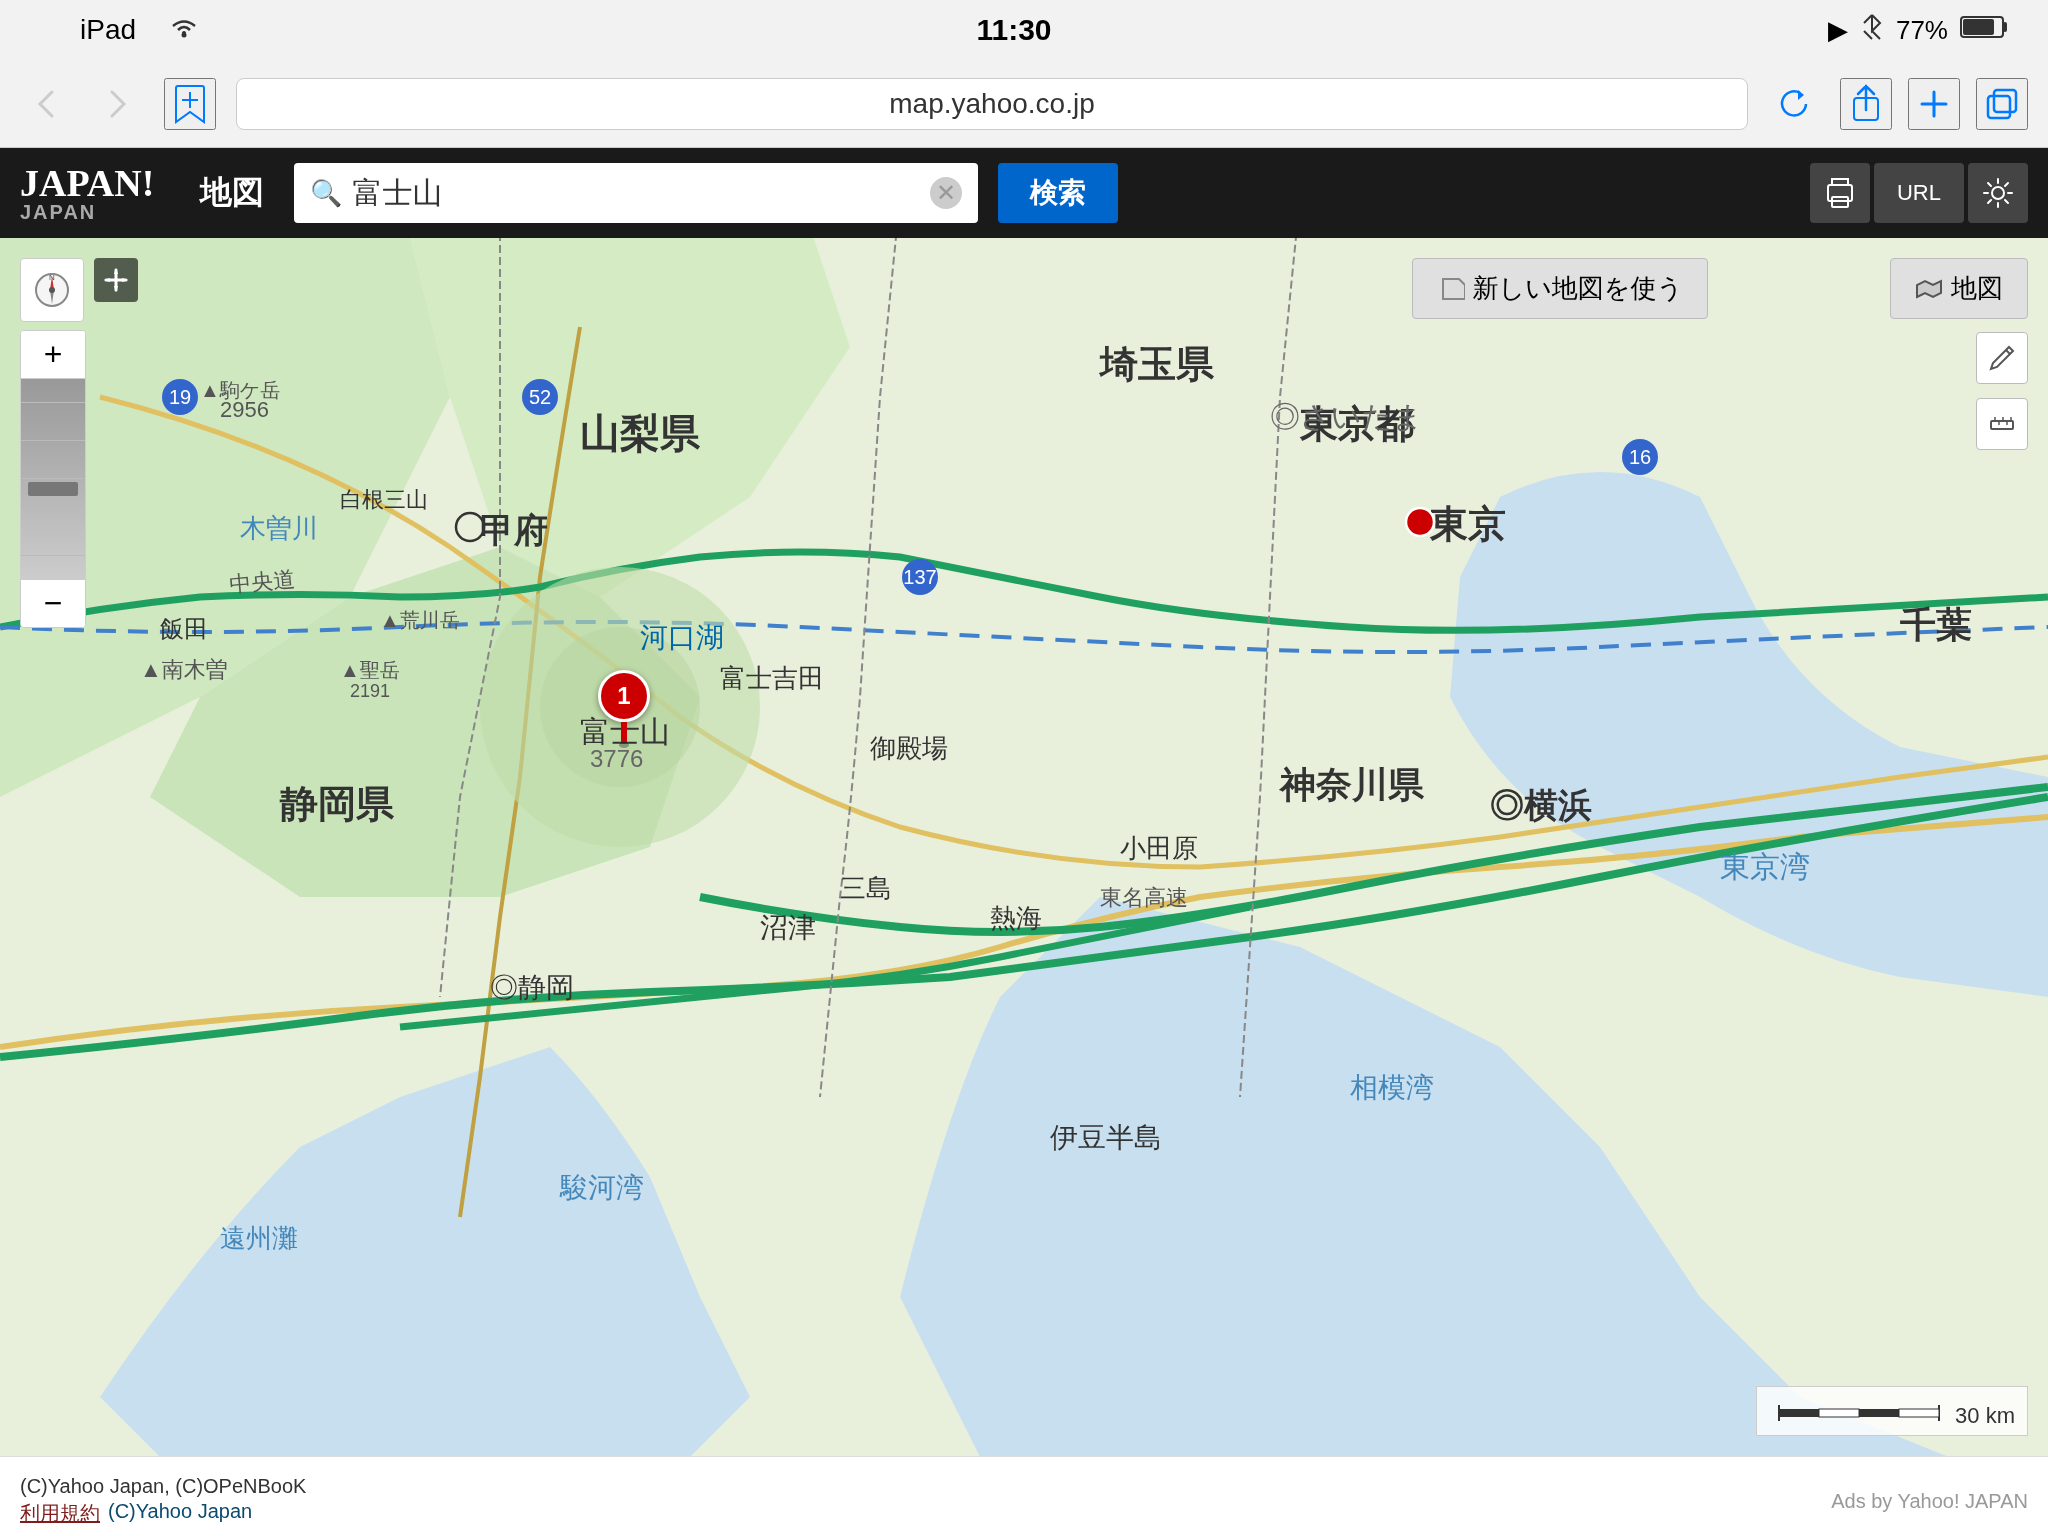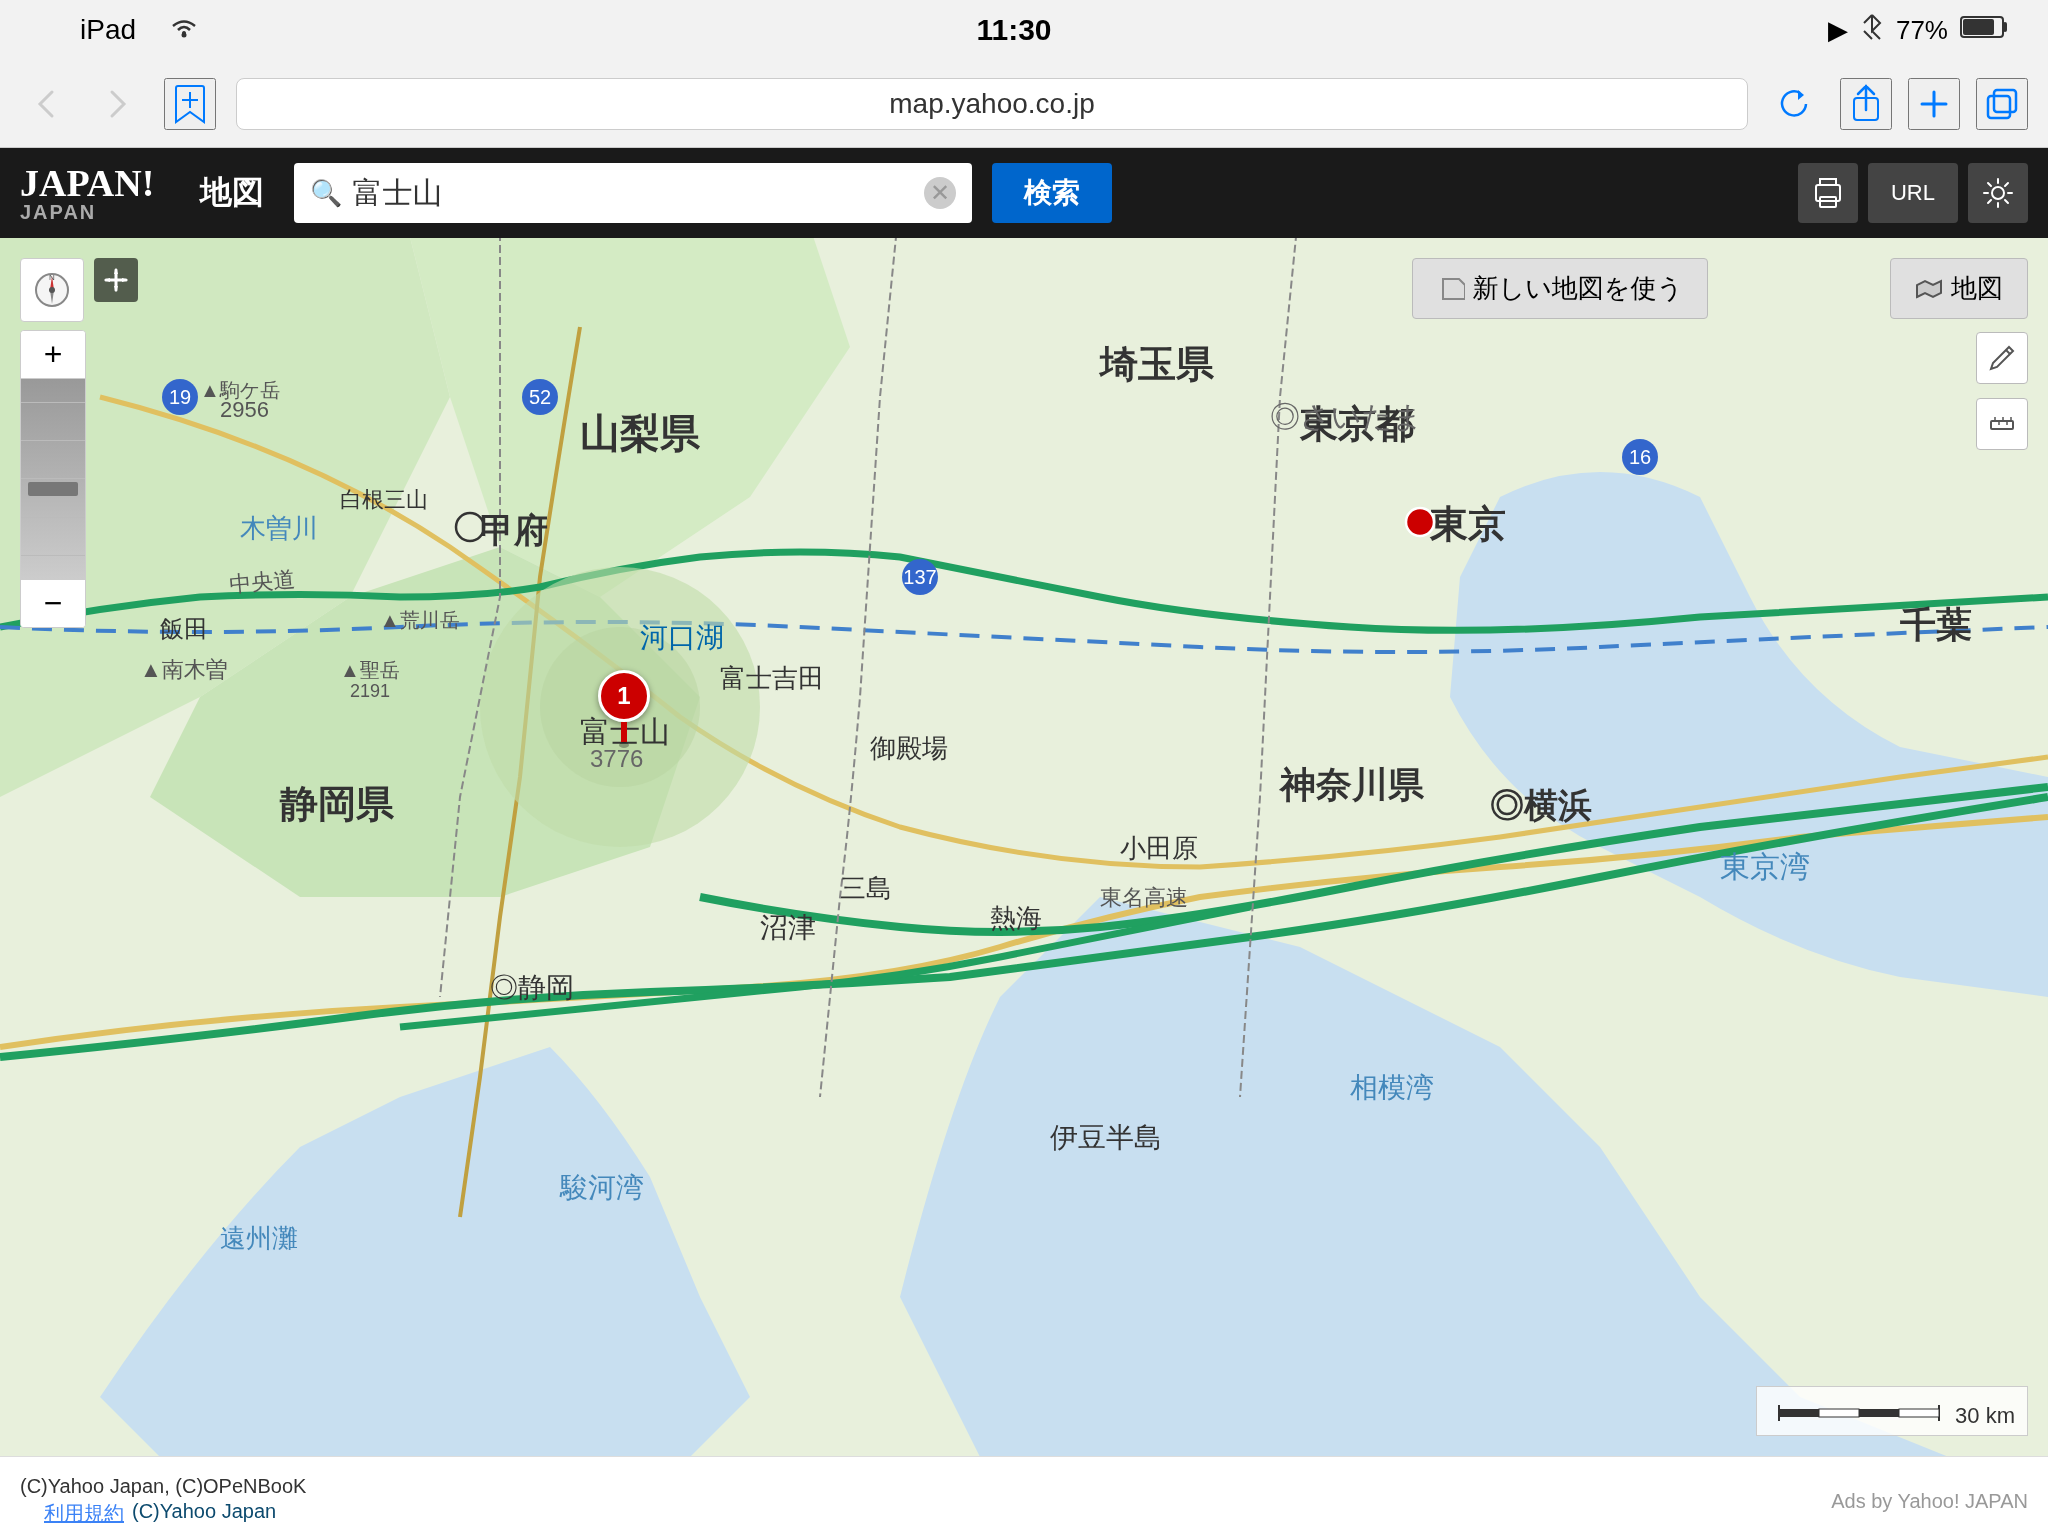--- a/index.html
+++ b/index.html
@@ -58,21 +58,21 @@
       max-width: 800px;
     }
     .search-icon { font-size: 26px; color: #999; }
     .search-input { flex: 1; font-size: 30px; color: #333; border: none; outline: none; }
     .search-clear { font-size: 24px; color: #999; background: #ccc; border-radius: 50%; width: 32px; height: 32px; display: flex; align-items: center; justify-content: center; cursor: pointer; }
     .search-btn {
       height: 60px; padding: 0 32px; background: #0066cc; color: #fff; font-size: 28px;
       border: none; border-radius: 4px; cursor: pointer; font-weight: bold;
     }
     .header-spacer { flex: 1; }
-    .header-tools { display: flex; gap: 10px; align-items: center; }
+    .header-tools { display: flex; gap: 4px; align-items: center; }
     .header-tool-btn {
       width: 60px; height: 60px; background: #444; border-radius: 4px;
       display: flex; align-items: center; justify-content: center; cursor: pointer; color: #fff; font-size: 24px;
     }
     .header-tool-btn.url { width: 90px; font-size: 22px; }
 
     
     .map-container {
       position: relative; width: 100%;
       height: calc(1536px - 60px - 88px - 90px - 80px);
@@ -476,21 +476,21 @@
       <rect x="130" y="16" width="40" height="8" fill="#fff" stroke="#333" stroke-width="1"></rect>
     </svg>
     <span>30 km</span>
   </div>
 </div>
 
 <div style="width:100%;background:#fff;border-top:1px solid #ddd;padding:18px 20px;display:flex;align-items:center;">
   <div style="display:flex;flex-direction:column;gap:2px;min-width:500px;">
     <span style="font-size:20px;color:#333;">(C)Yahoo Japan, (C)OPeNBooK</span>
     <div style="display:flex;gap:8px;">
-      <span style="font-size:20px;color:#3b82f6;text-decoration:underline;cursor:pointer;margin-left:24px;">利用規約</span>
+      <span style="font-size:20px;color:#7f1d1d;text-decoration:underline;cursor:pointer;">利用規約</span>
       <span style="font-size:20px;color:#0c4a6e;">(C)Yahoo Japan</span>
     </div>
   </div>
   <div style="flex:1;display:flex;justify-content:flex-end;align-items:center;">
     <span style="font-size:20px;color:#999;">Ads by Yahoo! JAPAN</span>
   </div>
 </div>
 
 <div style="width:100%;background:#fffff0;border-top:1px solid #e0d080;padding:8px 20px;display:flex;align-items:center;gap:20px;">
   <span style="font-size:26px;color:#cc6600;font-weight:bold;">九州発／大阪旅行にオススメ</span>

